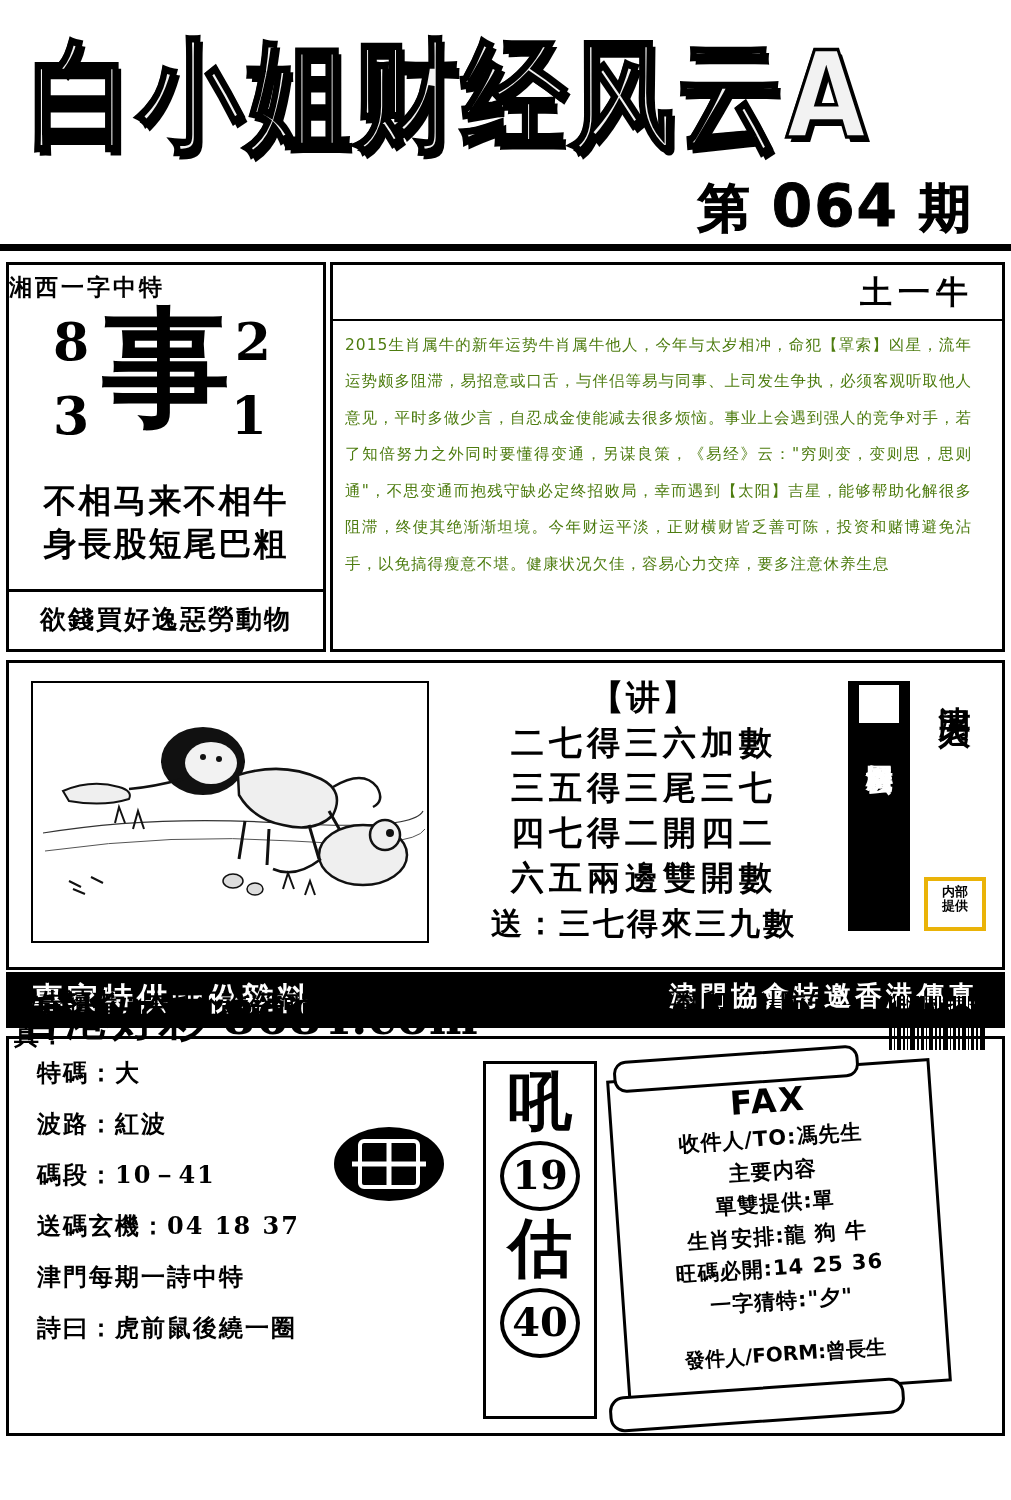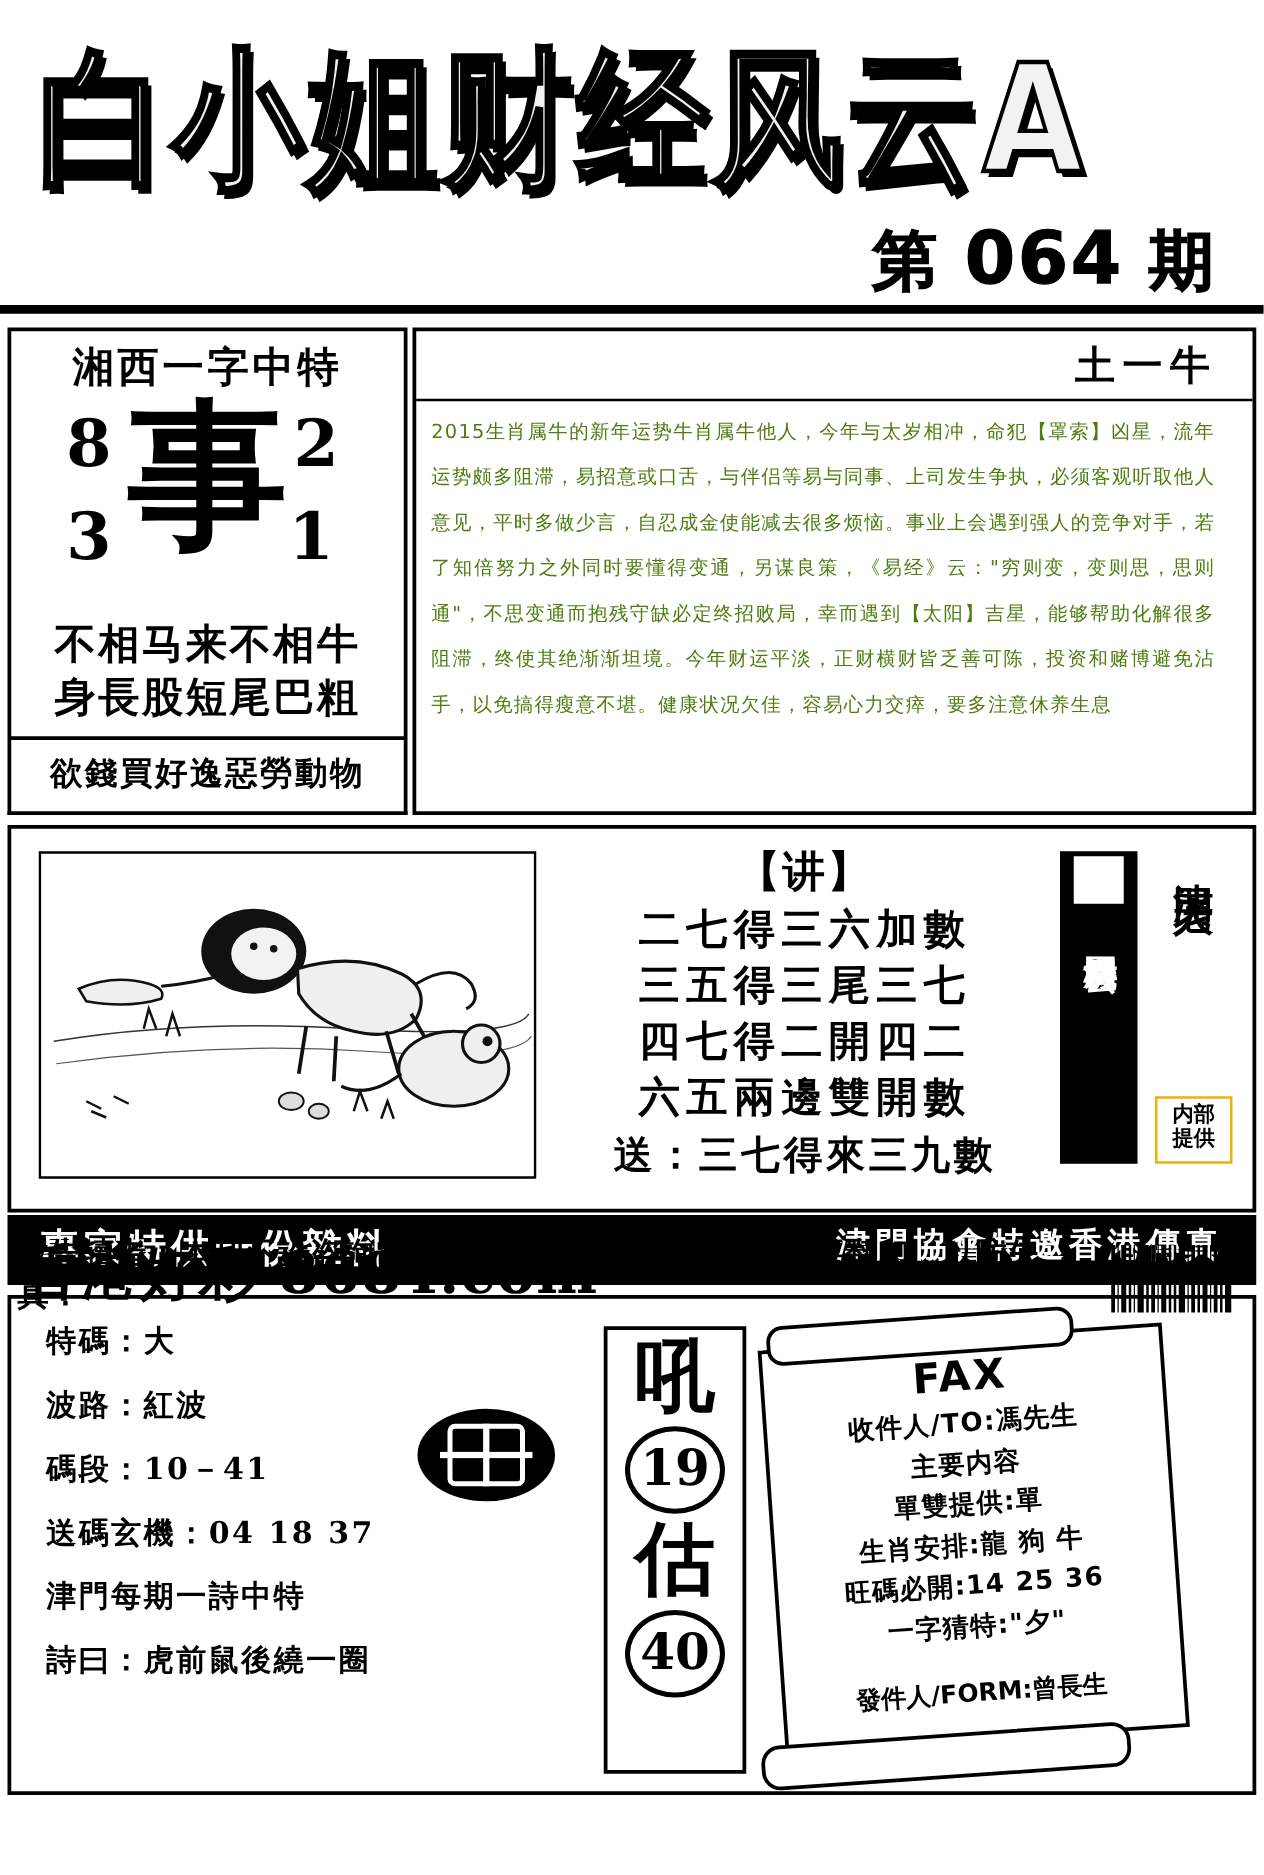--- a/index.html
+++ b/index.html
@@ -41,21 +41,21 @@
   .rule{
     position:absolute;left:0;right:0;height:7px;background:#000;
   }
 
   
   .box{border:3px solid #000;box-sizing:border-box;position:absolute;}
 
   
   .b-left{left:6px;top:262px;width:320px;height:330px;}
   .b-left .hd{
-    text-align:center;font-size:33px;font-weight:bold;margin-top:7px;
+    font-size:23px;font-weight:bold;margin-top:7px;
     letter-spacing:3px;
   }
   .numgrid{position:relative;height:175px;}
   .numgrid .n{
     position:absolute;font-size:52px;font-weight:bold;font-family:"DejaVu Serif",serif;
   }
   .numgrid .n1{left:44px;top:8px;}
   .numgrid .n2{right:52px;top:8px;}
   .numgrid .n3{left:44px;top:82px;}
   .numgrid .n4{right:56px;top:82px;}
@@ -100,22 +100,22 @@
     background:#000;color:#fff;text-align:center;
   }
   .seal .sq{width:40px;height:38px;margin:4px auto 6px auto;background:#fff;}
   .seal .vtxt{font-size:27px;font-weight:bold;line-height:1.22;color:#fff;writing-mode:vertical-rl;display:inline-block;margin-top:2px;}
   .oldman{
     position:absolute;right:14px;top:18px;width:66px;height:250px;
     text-align:center;
   }
   .oldman .vtxt{font-size:32px;font-weight:bold;writing-mode:vertical-rl;letter-spacing:4px;}
   .oldman .stamp{
-    position:absolute;bottom:0;left:2px;width:62px;height:54px;border:2px solid #eab308;
-    font-size:17px;font-weight:bold;line-height:1.1;padding-top:4px;box-sizing:border-box;
+    position:absolute;bottom:0;left:2px;width:62px;height:54px;border:4px solid #eab308;
+    font-size:13px;font-weight:bold;line-height:1.1;padding-top:4px;box-sizing:border-box;
   }
 
   
   .banner{
     position:absolute;left:6px;top:972px;width:999px;height:56px;
     background:#000;color:#fff;
   }
   .banner .bl{position:absolute;left:26px;top:6px;font-size:31px;font-weight:bold;letter-spacing:4px;}
   .banner .br{position:absolute;right:26px;top:6px;font-size:27px;font-weight:bold;letter-spacing:4px;}
 

